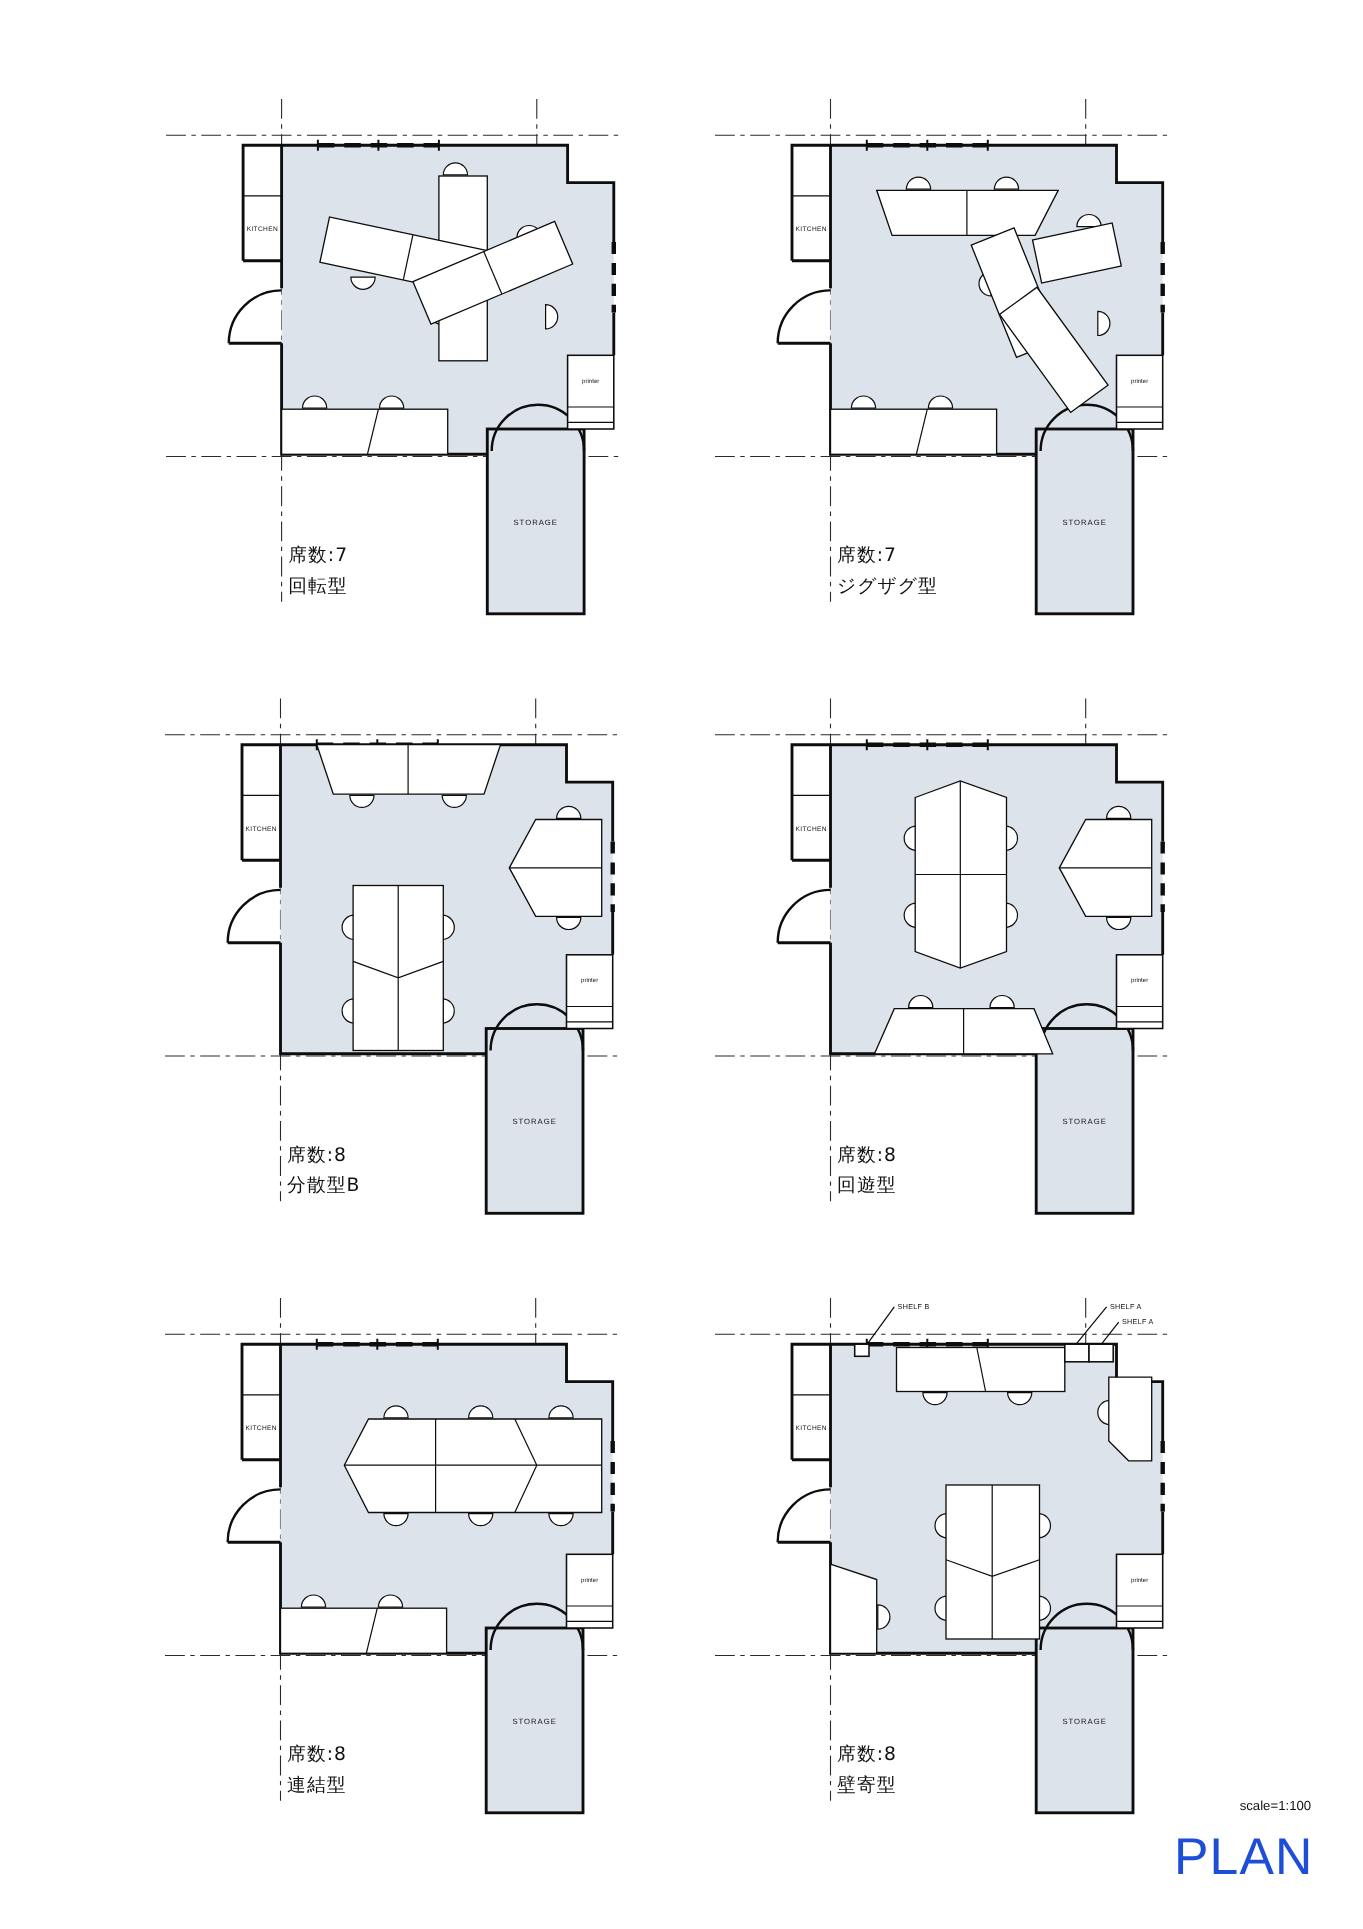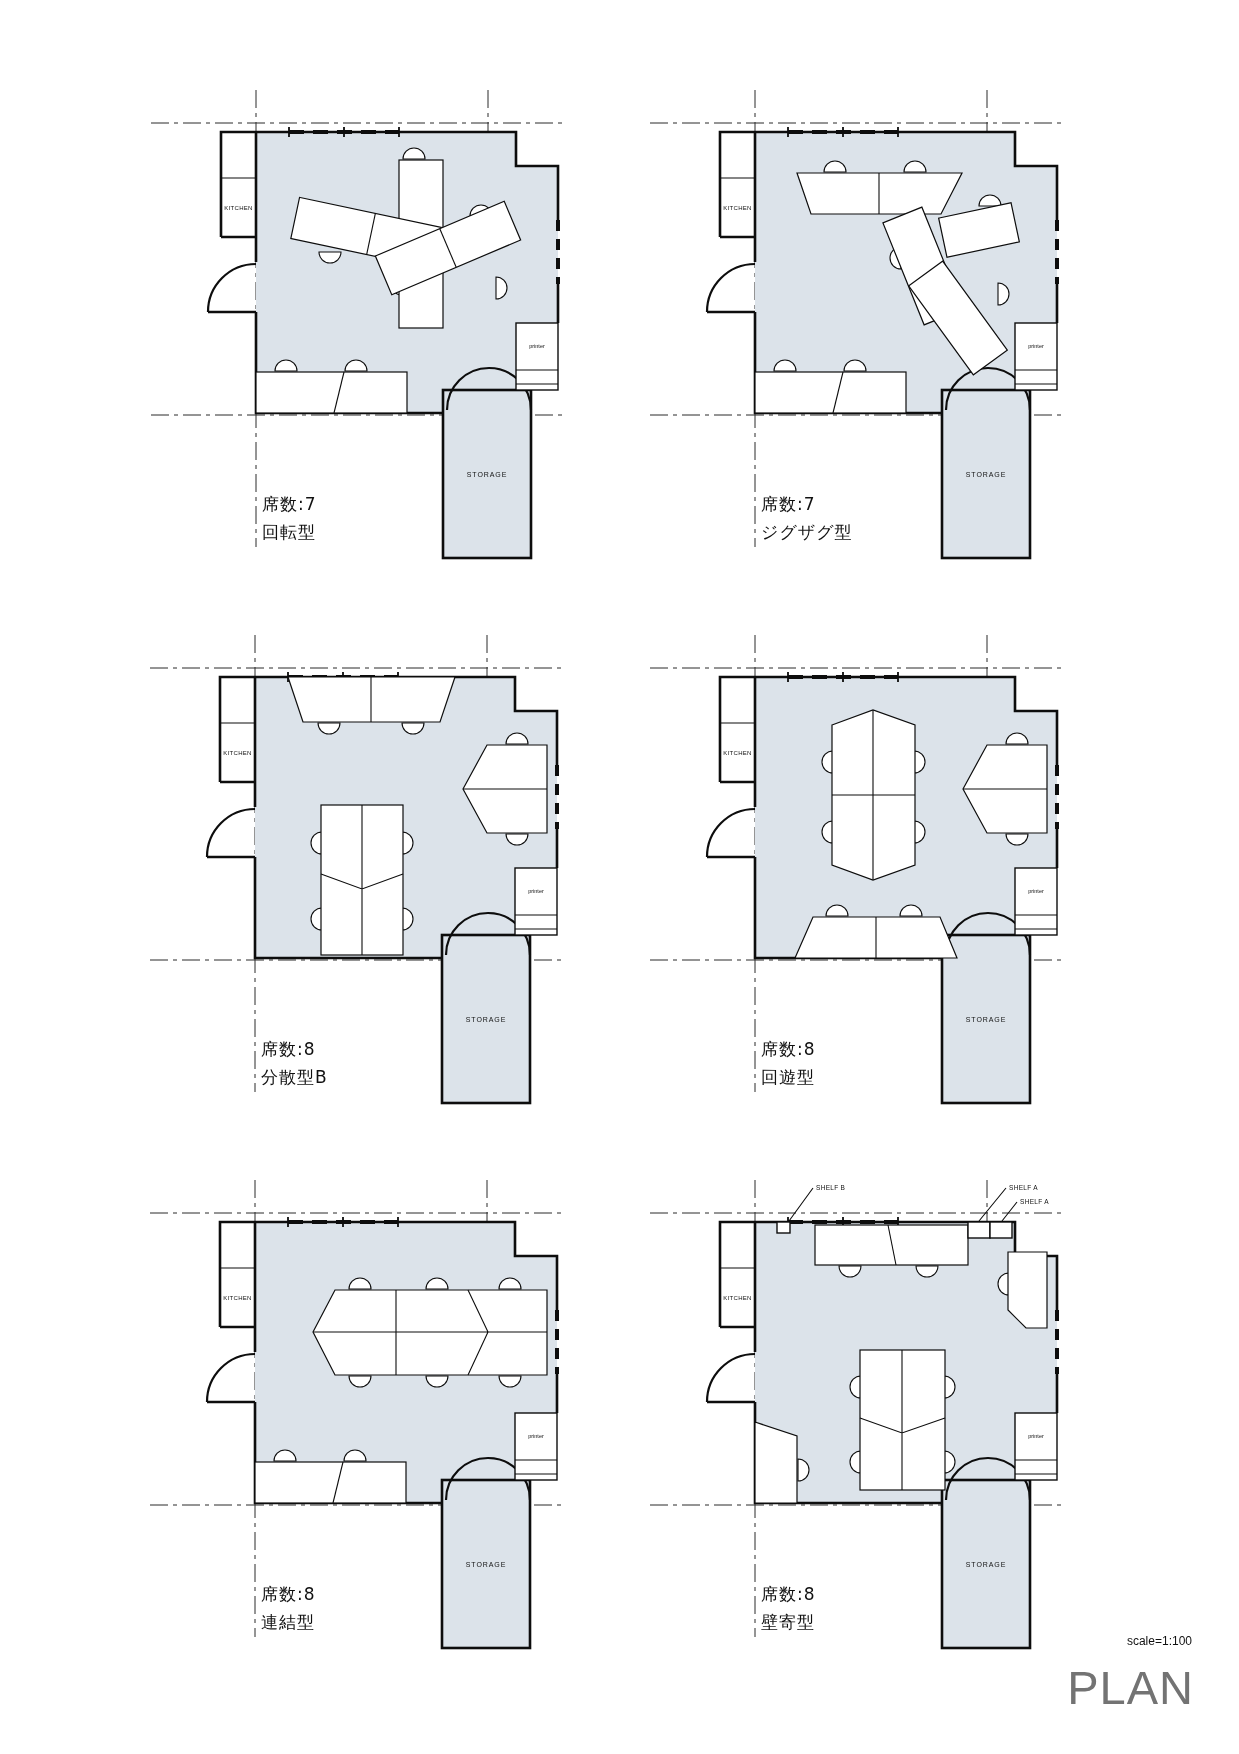--- a/index.html
+++ b/index.html
@@ -20,21 +20,21 @@
   .win{fill:none;stroke:var(--line);stroke-width:4;stroke-dasharray:15 9;}
   .winv{fill:none;stroke:var(--line);stroke-width:4;stroke-dasharray:11 8;}
   .tick{fill:none;stroke:var(--line);stroke-width:1.8;}
   text{fill:#111;font-family:"Liberation Sans","DejaVu Sans",sans-serif;}
   .t-kitchen{font-size:6px;letter-spacing:.3px;text-anchor:middle;}
   .t-storage{font-size:7px;letter-spacing:.9px;text-anchor:middle;}
   .t-printer{font-size:5.5px;text-anchor:middle;}
   .t-shelf{font-size:6.5px;letter-spacing:.3px;}
   .t-seats{font-size:17px;font-weight:500;letter-spacing:1px;font-family:"DejaVu Sans","Liberation Sans",sans-serif;}
   #scale-note{position:absolute;right:47px;top:1634px;font-size:12px;color:#111;text-align:right;}
-  #plan-title{position:absolute;right:45px;top:1660px;font-size:47px;color:#737373;letter-spacing:1px;text-align:right;font-weight:400;}
+  #plan-title{position:absolute;right:45px;top:1660px;font-size:47px;color:#1d4ed8;letter-spacing:1px;text-align:right;font-weight:400;}
 </style>
 </head>
 <body>
 
 <div id="page">
 
   <svg width="0" height="0" style="position:absolute" aria-hidden="true">
     <defs>
       <g id="shell">
 

